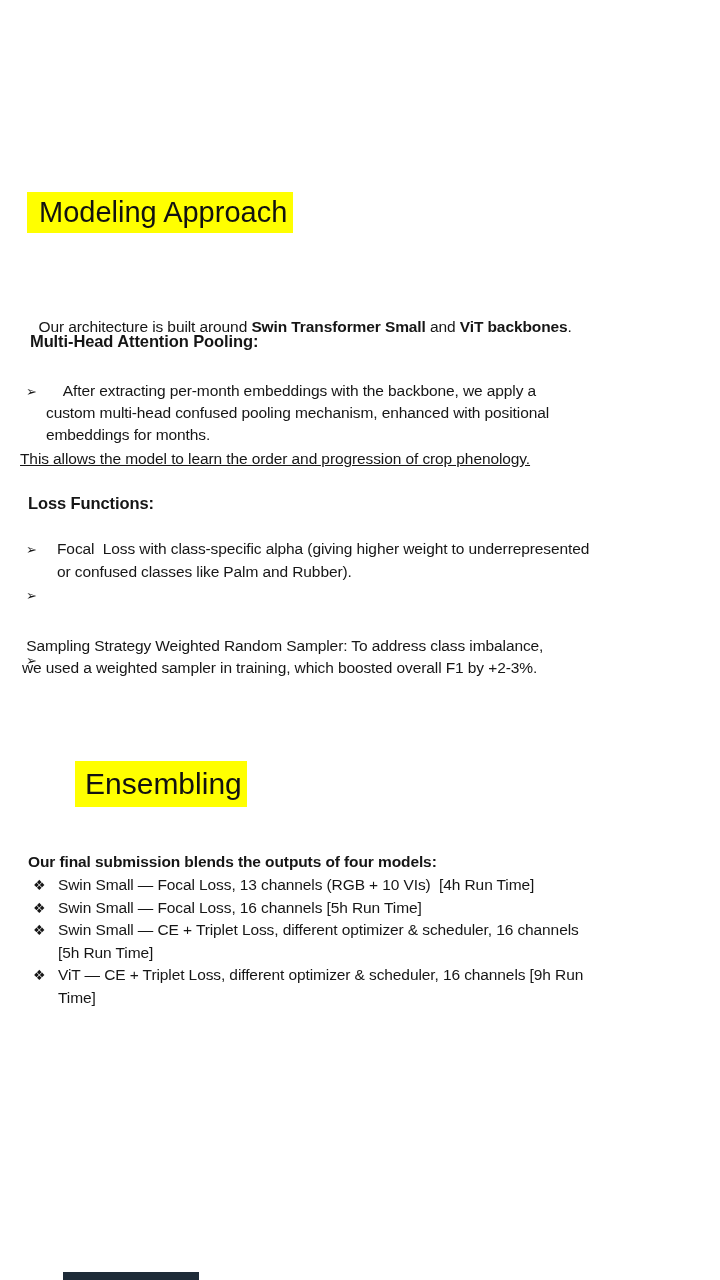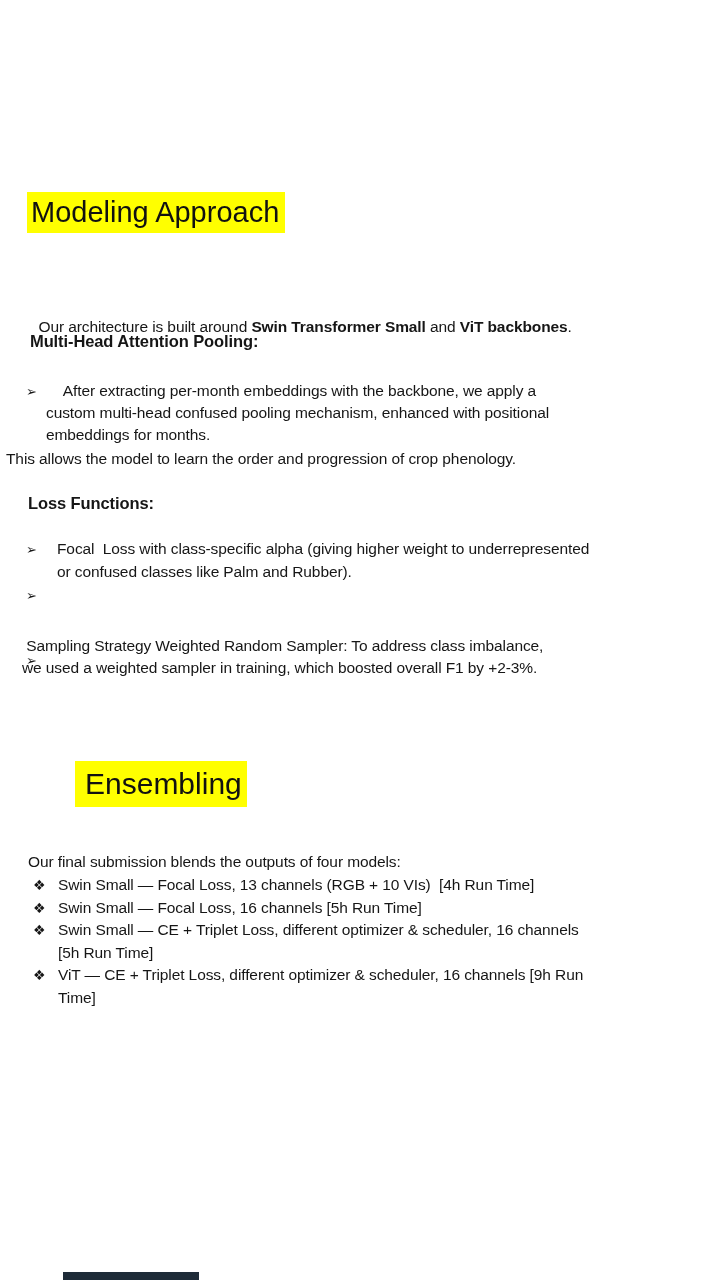--- a/index.html
+++ b/index.html
@@ -15,21 +15,21 @@
   .abs { position: absolute; }
 
   .hl-heading {
     display: inline-block;
     background: #ffff00;
     font-size: 29px;
     font-weight: 400;
     color: #111;
     white-space: pre;
   }
-  #heading-modeling { left: 27px; top: 192px; line-height: 41px; padding: 0 6px 0 4px; }
+  #heading-modeling { left: 27px; top: 192px; line-height: 41px; padding: 0 6px 0 12px; }
   #heading-ensembling { left: 27px; top: 761px; line-height: 46px; padding: 0 5px 0 10px; font-size: 30px; margin-left: 48px; }
 
   .body-text {
     font-size: 15.5px;
     line-height: 22px;
     white-space: pre-wrap;
     letter-spacing: -0.1px;
   }
   .bold { font-weight: 700; }
   .subhead {
@@ -47,31 +47,31 @@
     padding-top: 1px;
     color: #161616;
   }
   .arrow-list .bullet-marker { width: 31px; }
   .btext { white-space: pre-wrap; }
 
   #pooling-bullet { left: 26px; top: 380px; width: 640px; }
   #pooling-bullet .bullet-marker { width: 20px; }
   #pooling-bullet .btext { width: 604px; }
 
-  #pooling-note { left: 6px; top: 448px; width: 690px; }
+  #pooling-note { left: 20px; top: 448px; width: 690px; text-decoration: underline; }
 
   #loss-heading { left: 28px; top: 493px; }
   #loss-list { left: 26px; top: 537px; width: 676px; }
   #loss-list .body-text { line-height: 23px; }
   #loss-list .bullet-marker { line-height: 23px; width: 31px; }
 
   #optimizer-bullet { left: 26px; top: 649px; width: 676px; }
   #sampling-note { left: 22px; top: 635px; width: 680px; }
 
-  #ensembling-intro { left: 28px; top: 851px; width: 680px; }
+  #ensembling-intro { left: 28px; top: 851px; width: 680px; font-weight: bold; }
 
   #model-list { left: 33px; top: 874px; width: 670px; }
   #model-list .body-text { line-height: 22.5px; }
   #model-list .bullet-marker { width: 25px; font-size: 14px; line-height: 22.5px; padding-top: 0; }
 
   #intro-line { left: 30px; top: 294px; width: 680px; }
   #pooling-heading { left: 30px; top: 331px; }
 
   .scrollbar-thumb {
     position: absolute;

